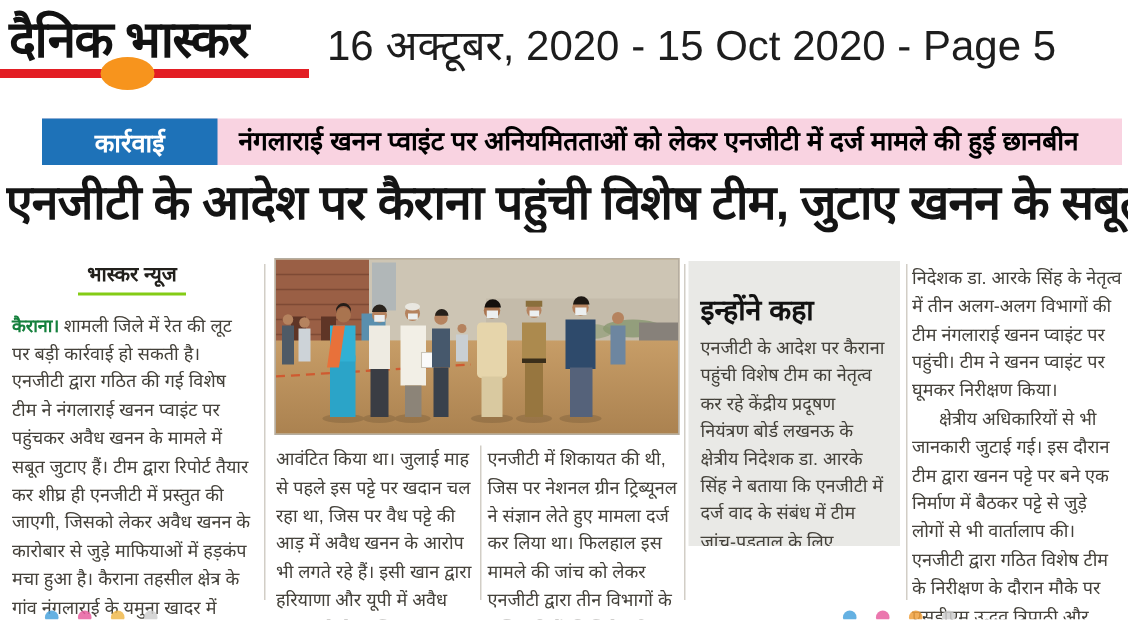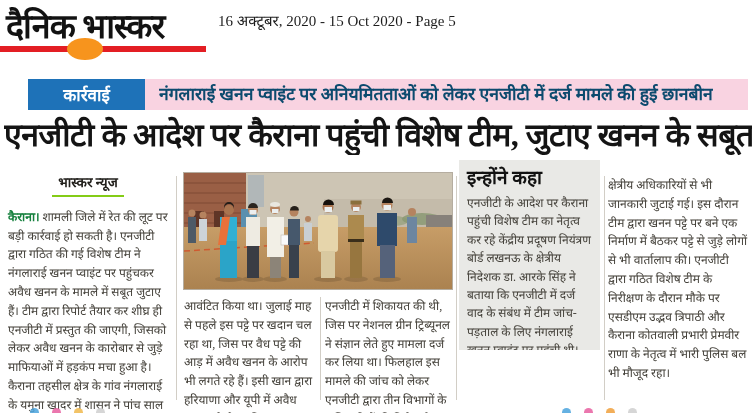--- a/index.html
+++ b/index.html
@@ -1,34 +1,34 @@
 <!DOCTYPE html>
 <html lang="hi"><head>
 <meta charset="utf-8">
 <style>
   html,body{margin:0;padding:0;background:#ffffff;}
   *{box-sizing:border-box;}
   .page{position:relative;width:755px;height:413px;background:#ffffff;overflow:hidden;
-        font-family:Liberation Serif, serif;color:#3f3c35;}
+        font-family:Liberation Sans, sans-serif;color:#3f3c35;}
 
   
   .logo-text{position:absolute;left:6px;top:2px;font-size:34px;font-weight:800;color:#121212;
              letter-spacing:-1px;white-space:nowrap;}
   .logo-rule{position:absolute;left:0;top:46px;width:206px;height:6px;background:#e31e24;}
   .logo-dot{position:absolute;left:67px;top:-8px;width:36px;height:22px;border-radius:50%;
             background:#f7941d;}
-  .date-line{position:absolute;left:218px;top:10px;font-size:15px;color:#1d1d1d;white-space:nowrap;}
+  .date-line{position:absolute;left:218px;top:10px;font-size:28px;color:#1d1d1d;white-space:nowrap;}
 
   
   .kicker{position:absolute;left:28px;top:79px;width:720px;height:31px;background:#f9d3e1;}
   .kicker-label{position:absolute;left:0;top:0;width:117px;height:31px;background:#1e72b8;
                 color:#ffffff;font-size:17px;font-weight:700;display:flex;align-items:center;
                 justify-content:center;}
   .kicker-text{position:absolute;left:131px;top:0;height:31px;line-height:31px;font-size:17.5px;
-               font-weight:700;color:#0c4a6e;white-space:nowrap;overflow:hidden;max-width:585px;}
+               font-weight:700;color:#000000;white-space:nowrap;overflow:hidden;max-width:585px;}
 
   
   .headline{position:absolute;left:4px;top:112px;width:748px;margin:0;font-size:32px;font-weight:800;
             color:#141414;letter-spacing:-0.5px;white-space:nowrap;overflow:hidden;}
 
   
   .bodytxt{font-size:12px;line-height:18.8px;color:#44413a;text-align:left;}
   .col1{position:absolute;left:8px;top:174px;width:160px;}
   .byline-wrap{text-align:center;}
   .byline{display:inline-block;font-size:13.5px;font-weight:700;color:#22201c;
@@ -36,22 +36,22 @@
   .col1 p{margin:11px 0 0 0;}
   .dateline{font-weight:700;color:#15803d;margin-right:3px;}
 
   .photo{position:absolute;left:183px;top:172px;width:270px;height:118px;border:1px solid #b5ada0;
          background:#c9b795;}
   .photo svg{display:block;}
 
   .col2{position:absolute;left:184px;top:297px;width:133px;}
   .col3{position:absolute;left:325px;top:297px;width:129px;}
 
-  .quote-box{position:absolute;left:459px;top:160px;width:141px;height:190px;background:#e9e9e6;
-             padding:4px 8px 6px 8px;overflow:hidden;}
+  .quote-box{position:absolute;left:459px;top:174px;width:141px;height:190px;background:#e9e9e6;
+             padding:19px 8px 6px 8px;overflow:hidden;}
   .quote-title{margin:0 0 4px 0;font-size:19px;font-weight:800;color:#121212;}
   .quote-body{font-size:12px;line-height:18.4px;color:#44413a;}
   .col4{position:absolute;left:459px;top:371px;width:141px;}
 
   .col5{position:absolute;left:608px;top:176px;width:141px;}
   .col5 p{margin:0;}
   .col5 p + p{text-indent:18px;}
 
   .vrule{position:absolute;width:1px;background:#d2cec6;}
   .vr1{left:176px;top:176px;height:224px;}
@@ -203,19 +203,20 @@
   <div class="col3 bodytxt">
     <span>एनजीटी में शिकायत की थी, जिस पर नेशनल ग्रीन ट्रिब्यूनल ने संज्ञान लेते हुए मामला दर्ज कर लिया था। फिलहाल इस मामले की जांच को लेकर एनजीटी द्वारा तीन विभागों के अधिकारियों की विशेष टीम गठित कर उन्हें जांच पड़ताल के लिए भेजा</span>
   </div>
 
   <div class="quote-box">
     <h2 class="quote-title">इन्होंने कहा</h2>
     <div class="quote-body">एनजीटी के आदेश पर कैराना पहुंची विशेष टीम का नेतृत्व कर रहे केंद्रीय प्रदूषण नियंत्रण बोर्ड लखनऊ के क्षेत्रीय निदेशक डा. आरके सिंह ने बताया कि एनजीटी में दर्ज वाद के संबंध में टीम जांच-पड़ताल के लिए नंगलाराई खनन प्वाइंट पर पहुंची थी। उन्होंने बताया कि जांच टीम द्वारा रिपोर्ट तैयार कर एनजीटी में प्रस्तुत की जाएगी।</div>
   </div>
 
   <div class="col5 bodytxt">
+    <p>निदेशक डा. आरके सिंह के नेतृत्व में तीन अलग-अलग विभागों की टीम नंगलाराई खनन प्वाइंट पर पहुंची। टीम ने खनन प्वाइंट पर घूमकर निरीक्षण किया।</p>
     <p>क्षेत्रीय अधिकारियों से भी जानकारी जुटाई गई। इस दौरान टीम द्वारा खनन पट्टे पर बने एक निर्माण में बैठकर पट्टे से जुड़े लोगों से भी वार्तालाप की। एनजीटी द्वारा गठित विशेष टीम के निरीक्षण के दौरान मौके पर एसडीएम उद्भव त्रिपाठी और कैराना कोतवाली प्रभारी प्रेमवीर राणा के नेतृत्व में भारी पुलिस बल भी मौजूद रहा।</p>
   </div>
 
   <div class="dots dots-left"><span class="dot" style="background: rgb(74, 163, 221);"></span><span class="dot" style="background: rgb(232, 95, 160);"></span><span class="dot" style="background: rgb(240, 184, 76);"></span><span class="dot" style="background: rgb(207, 207, 207);"></span></div>
   <div class="dots dots-right"><span class="dot" style="background: rgb(74, 163, 221);"></span><span class="dot" style="background: rgb(232, 95, 160);"></span><span class="dot" style="background: rgb(240, 160, 60);"></span><span class="dot" style="background: rgb(207, 207, 207);"></span></div>
 
 </div>
 
 </body></html>

